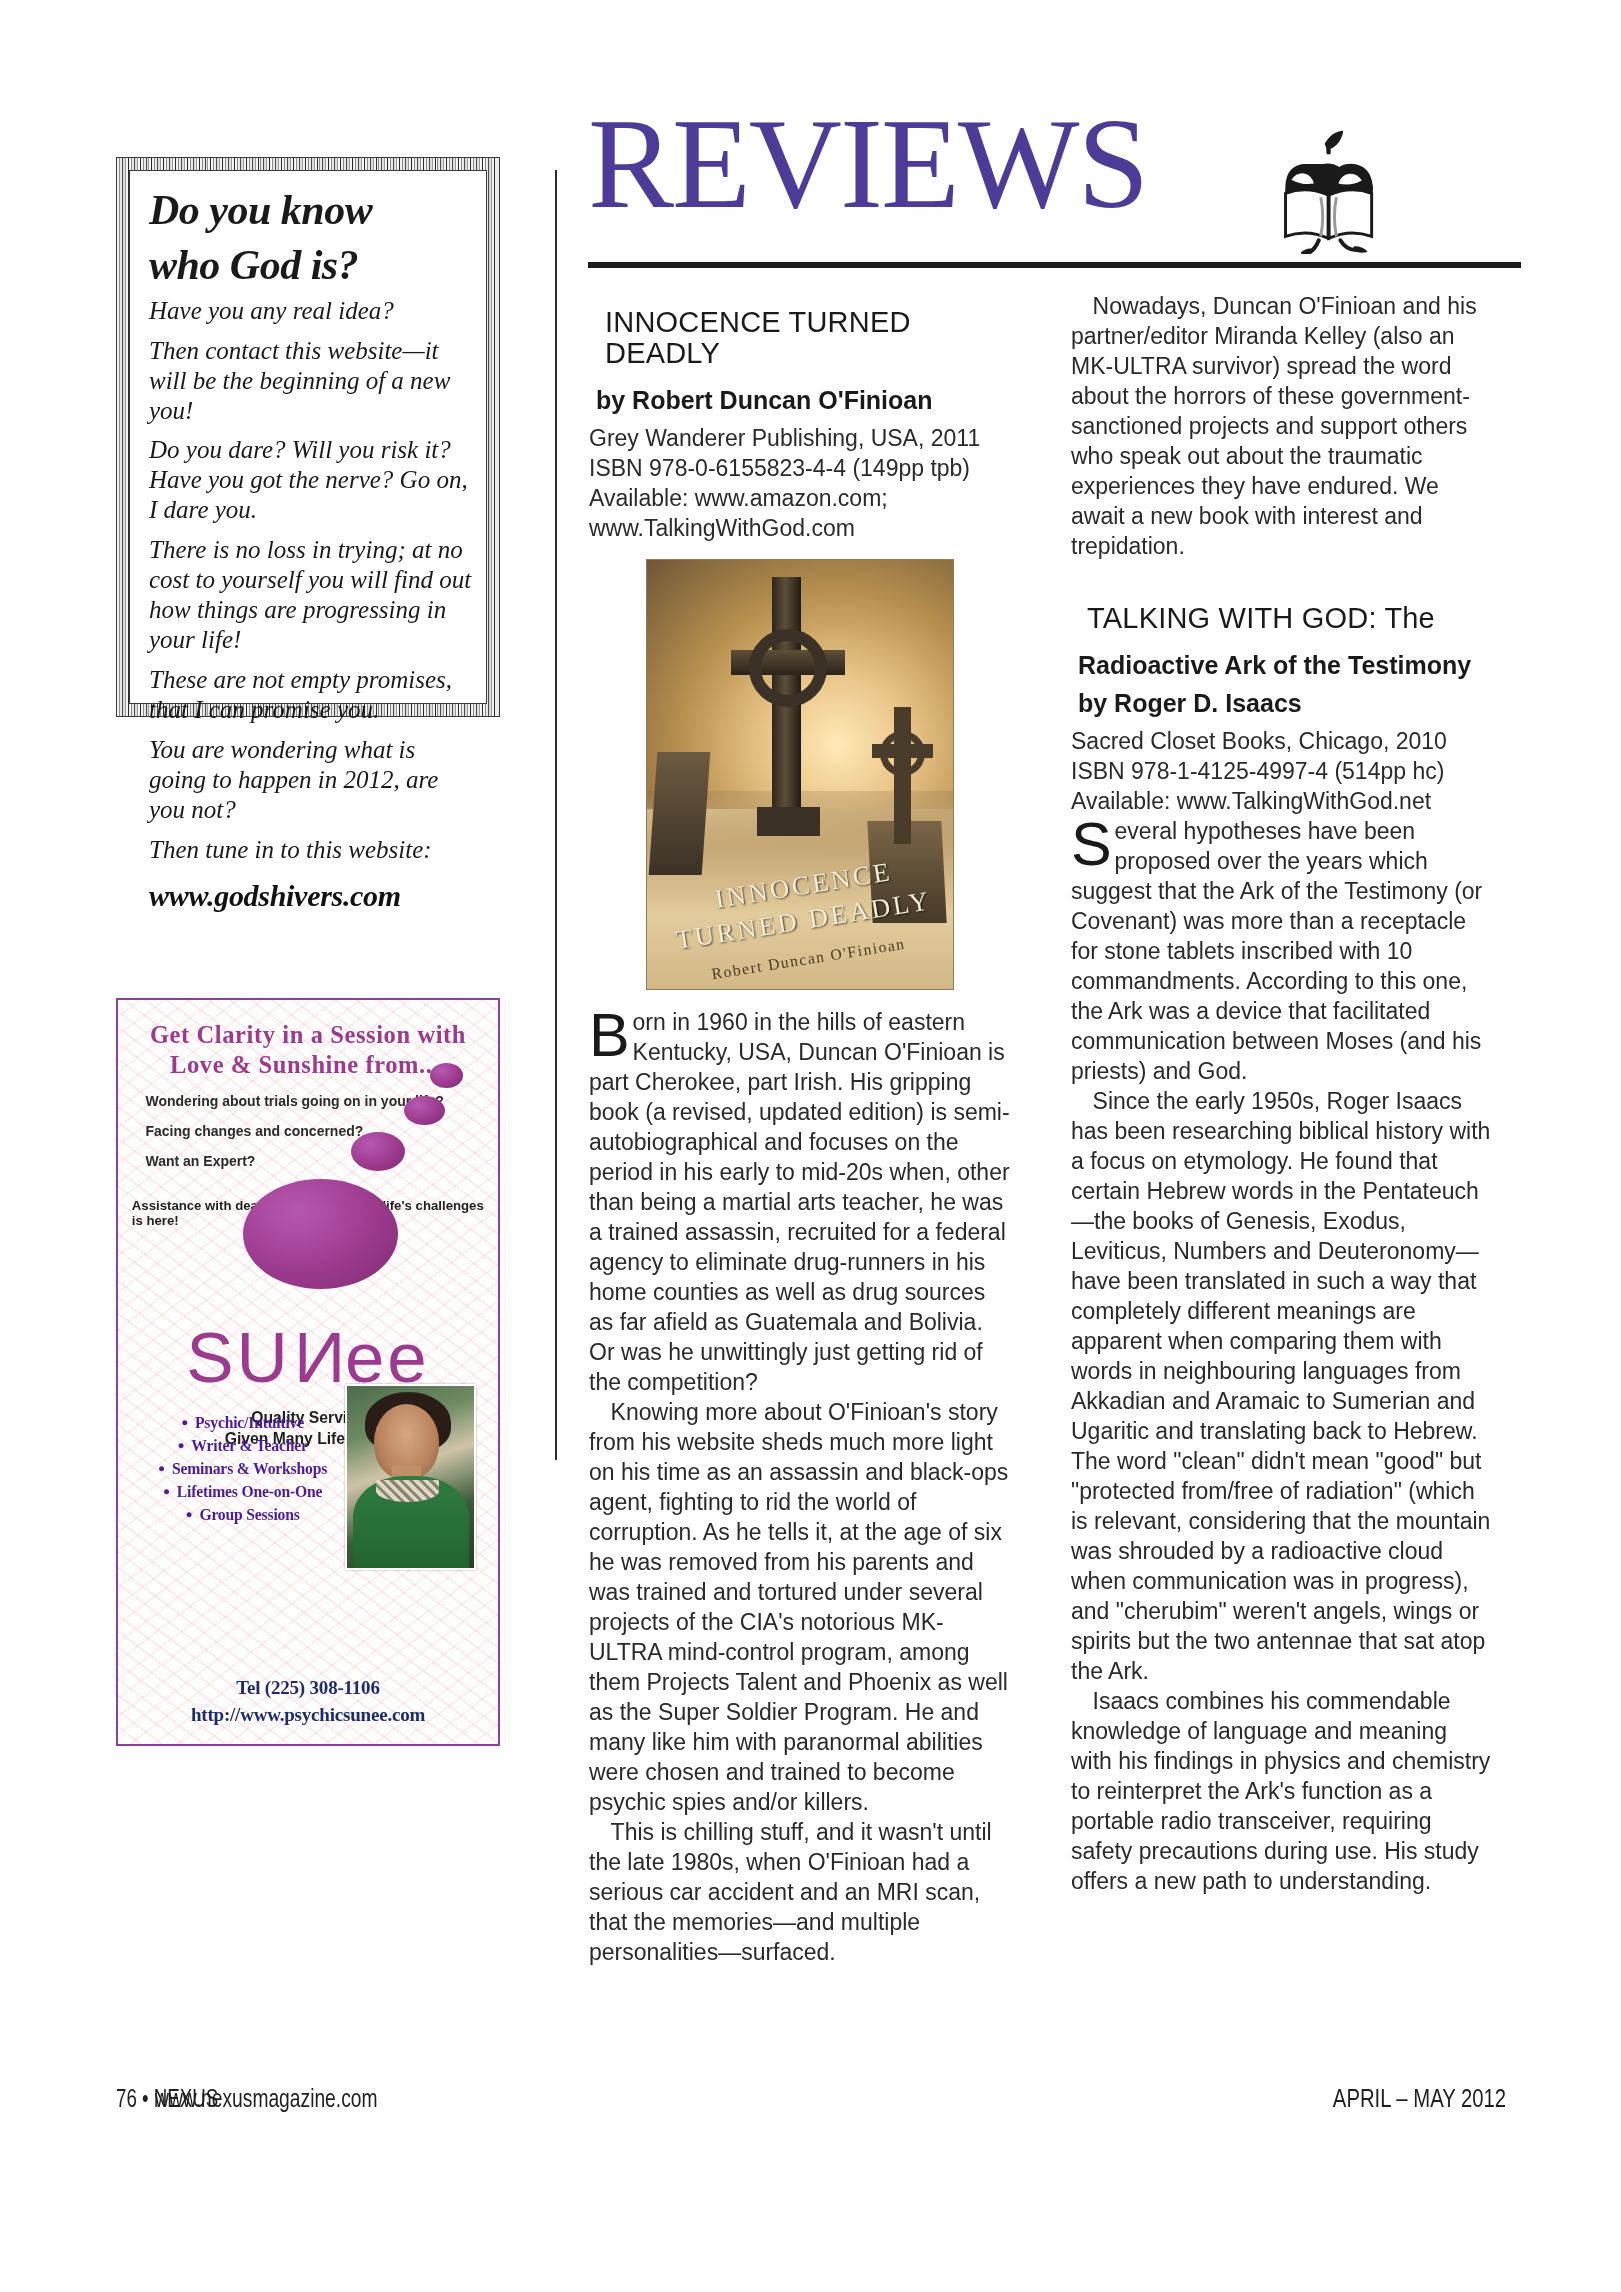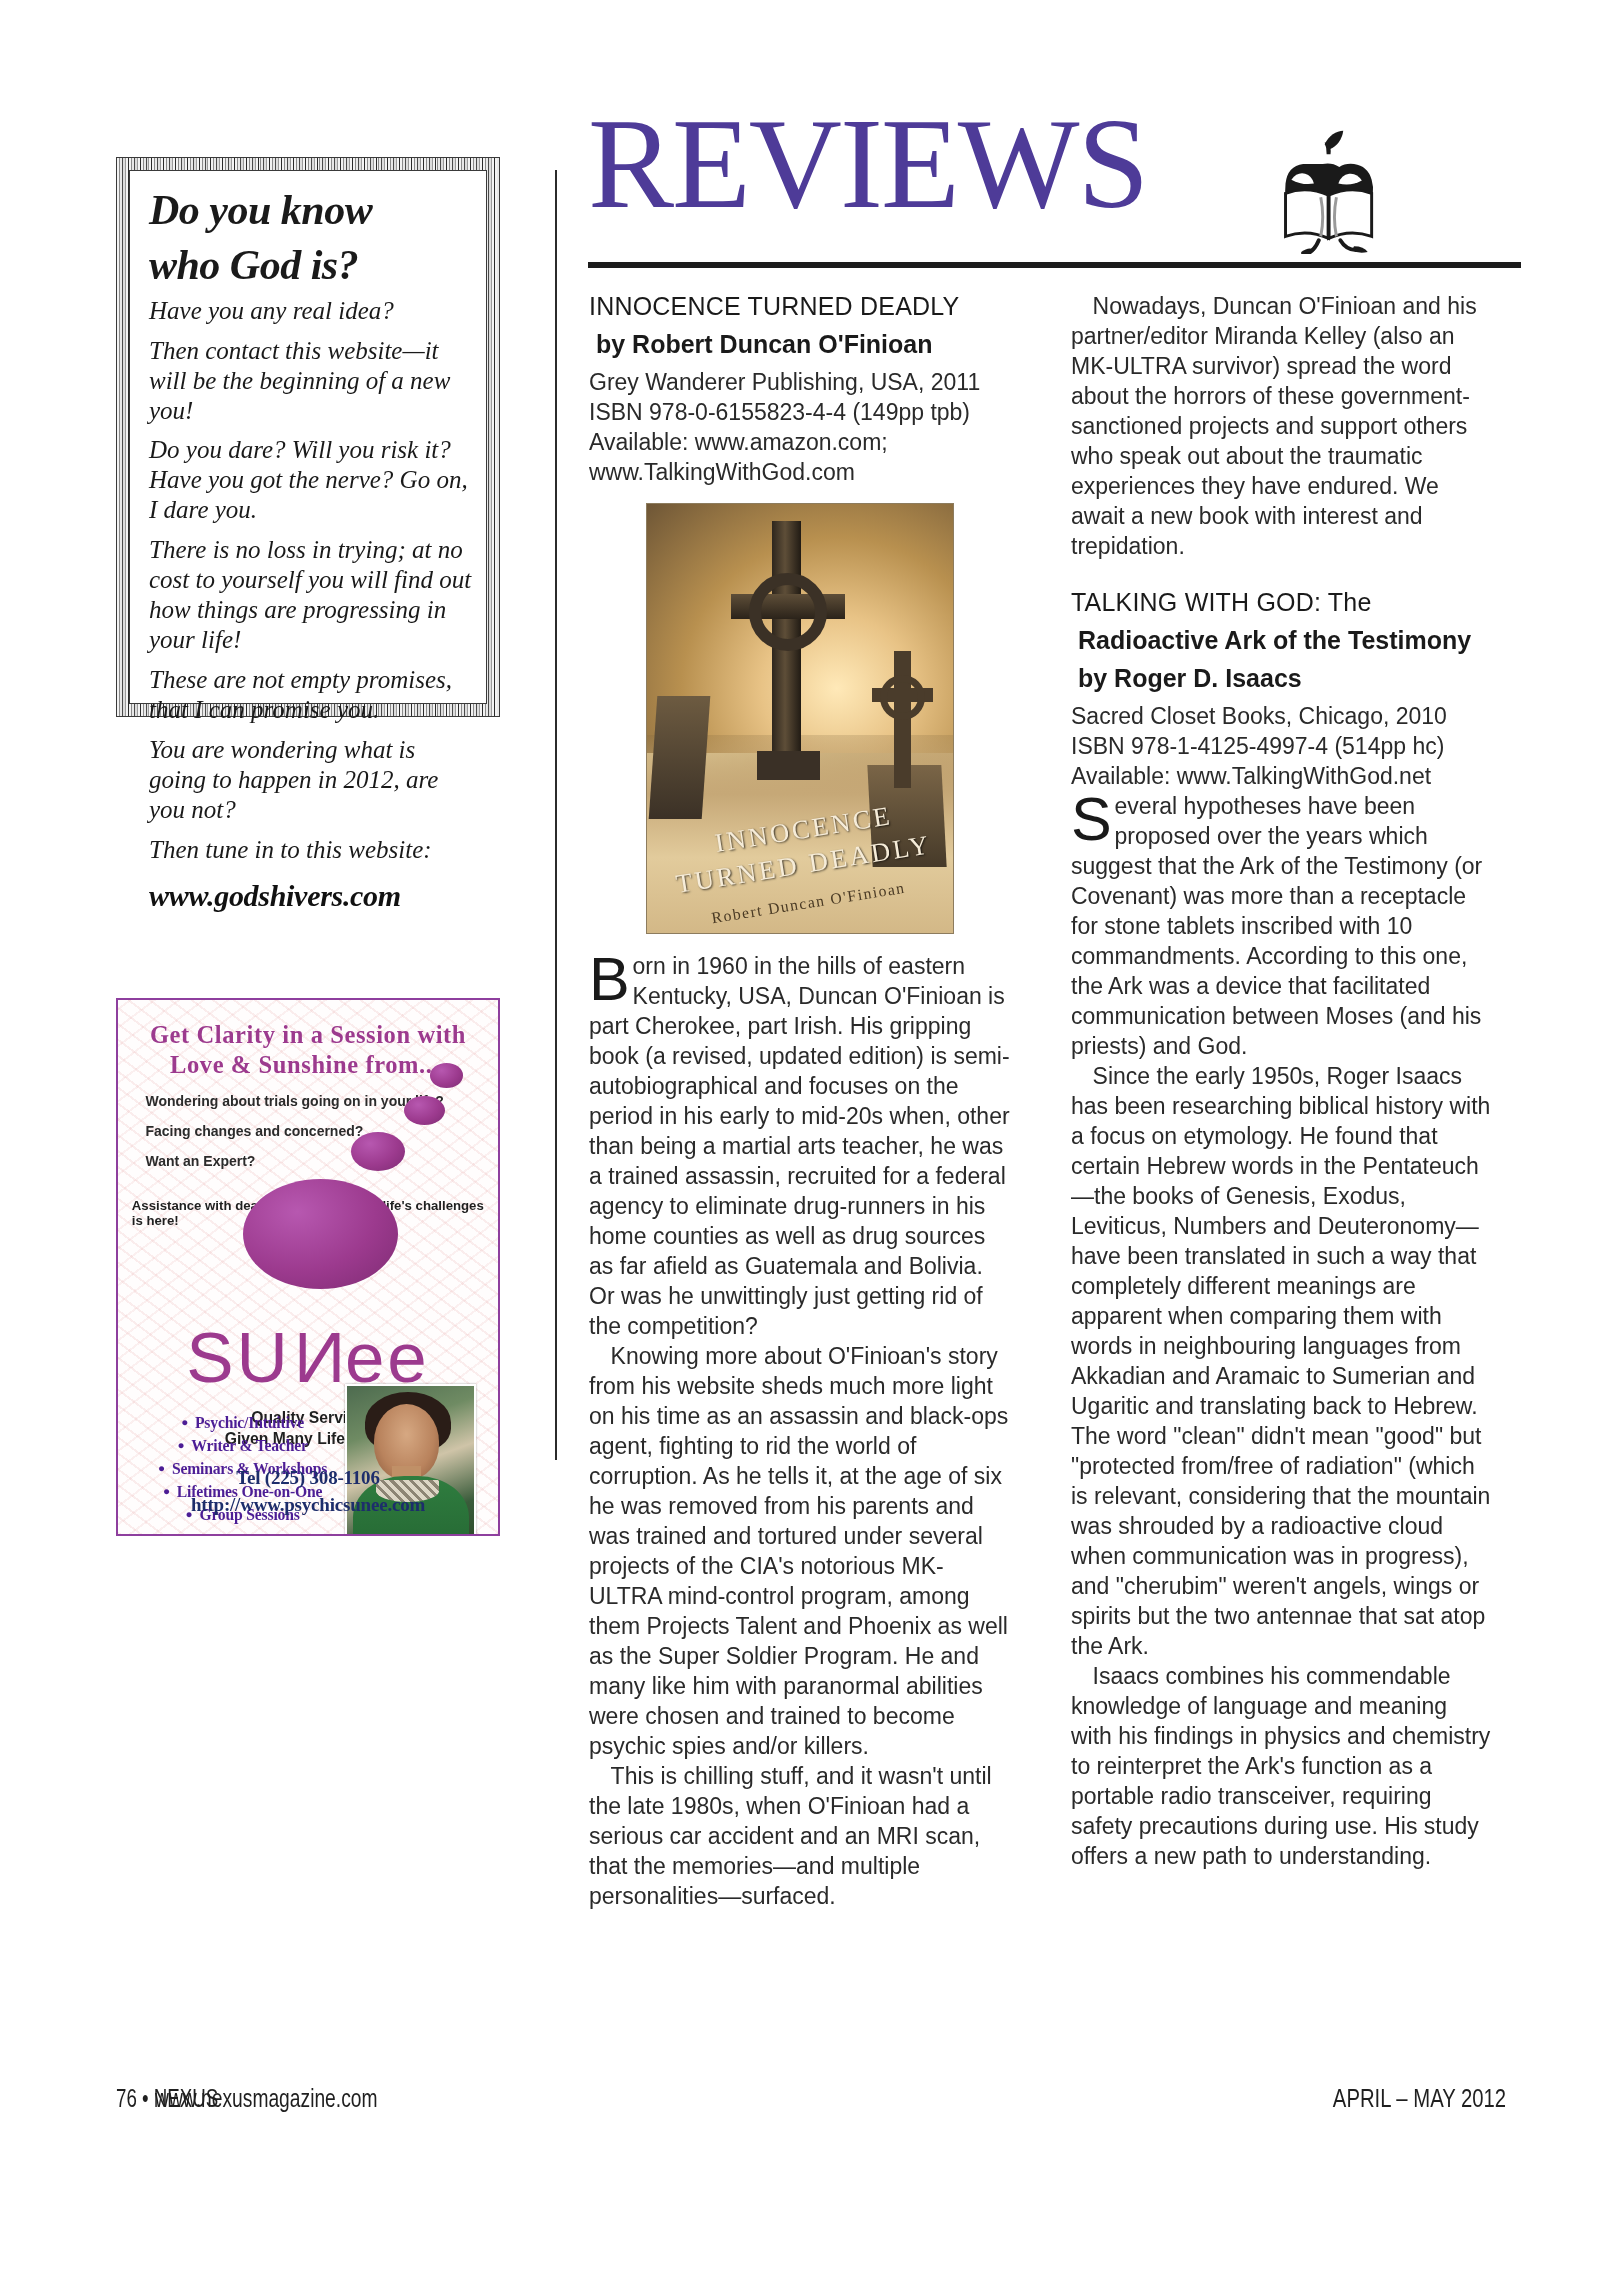--- a/index.html
+++ b/index.html
@@ -102,21 +102,21 @@
     margin: 12.7px 0 0 0;
     letter-spacing: -0.3px;
   }
 
   
   .ad-sunee {
     position: absolute;
     left: 0;
     top: 841px;
     width: 384px;
-    height: 538px;
+    height: 748px;
     box-sizing: border-box;
     border: 2.9px solid #8e3f9e;
     background: #fffdfe;
     overflow: hidden;
   }
   .sunee-bg {
     position: absolute;
     left: 0; top: 0; right: 0; bottom: 0;
     background:
       repeating-linear-gradient(37deg,
@@ -328,25 +328,25 @@
     font-size: 23px;
     line-height: 30px;
     color: #2a2a2a;
     text-align: left;
   }
   #art-col-1 { left: 589px; }
   #art-col-2 { left: 1071px; }
 
   .bk-title {
     font-family: "Liberation Sans", sans-serif;
-    font-size: 25px;
+    font-size: 29px;
     line-height: 31px;
     font-weight: normal;
     color: #1a1a1a;
-    margin: 0;
+    margin: 16px;
     letter-spacing: 0.2px;
   }
   .bk-author {
     font-family: "Liberation Sans", sans-serif;
     font-size: 25px;
     line-height: 31px;
     font-weight: bold;
     color: #1a1a1a;
     margin: 7px;
   }

